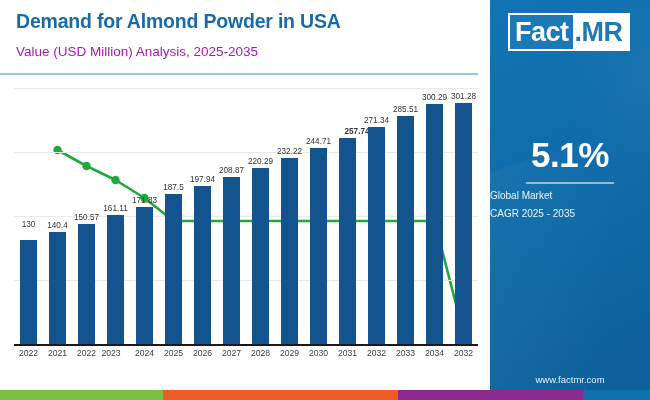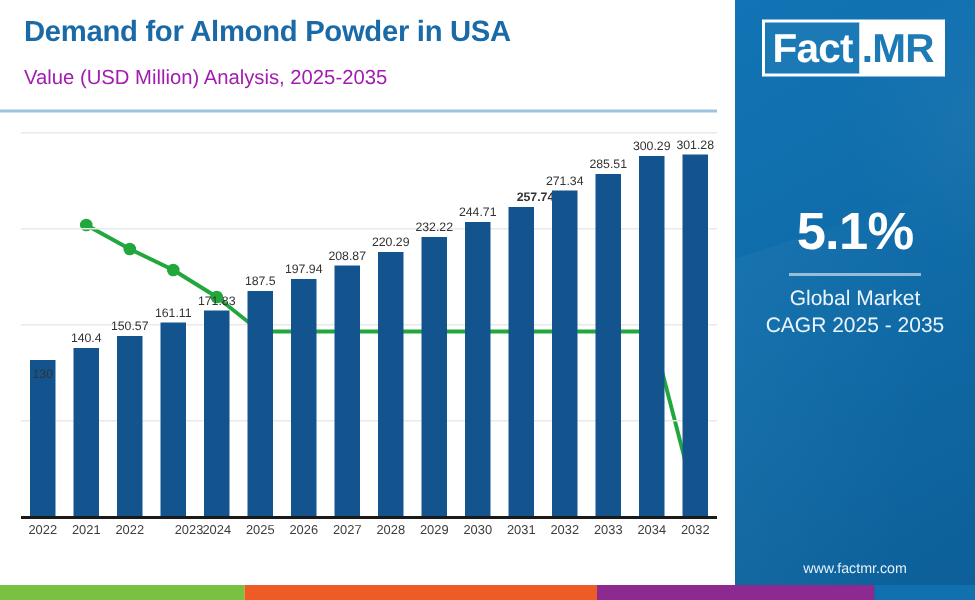--- a/index.html
+++ b/index.html
@@ -100,22 +100,22 @@
 
   #cagr-val{
     position:absolute;left:0;top:135px;width:160px;text-align:center;
     font-size:35px;font-weight:bold;color:#ffffff;letter-spacing:-0.5px;
   }
   #cagr-rule{
     position:absolute;left:36px;top:182px;width:88px;height:1.5px;
     background:rgba(255,255,255,.55);
   }
   #cagr-l1,#cagr-l2{
-    position:absolute;left:0;width:160px;text-align:center;
-    font-size:14px;color:#eaf4fb;
+    position:absolute;left:0;width:160px;
+    font-size:10px;color:#eaf4fb;
   }
   #cagr-l1{top:190px;}
   #cagr-l2{top:208px;}
 
   #site{
     position:absolute;left:0;top:374px;width:160px;text-align:center;
     font-size:9.5px;color:#e3f0fa;
   }
 
   
@@ -151,21 +151,21 @@
           <circle cx="362.5" cy="133" r="4.2" fill="#22a73c"></circle>
           <circle cx="391.5" cy="133" r="4.2" fill="#22a73c"></circle>
           <circle cx="420.5" cy="133" r="4.2" fill="#22a73c"></circle>
           <circle cx="449.5" cy="245" r="4.2" fill="#22a73c"></circle>
         </svg>
     <div class="gridline" style="top: 192px;"></div>
         <div class="gridline" style="top: 128px;"></div>
         <div class="gridline" style="top: 64px;"></div>
         <div class="gridline" style="top: 0px;"></div>
         <div class="bar" style="left: 6px; height: 104px; background: rgb(19, 84, 143);"></div>
-        <div class="barlabel" style="left: -2.5px; width: 34px; top: 157px;">130</div>
+        <div class="barlabel" style="left: -2.5px; width: 34px; top: 132px;">130</div>
         <div class="bar" style="left: 35px; height: 112.32px; background: rgb(19, 84, 143);"></div>
         <div class="barlabel" style="left: 26.5px; width: 34px; top: 132.68px;">140.4</div>
         <div class="bar" style="left: 64px; height: 120.456px; background: rgb(19, 84, 143);"></div>
         <div class="barlabel" style="left: 55.5px; width: 34px; top: 124.544px;">150.57</div>
         <div class="bar" style="left: 93px; height: 128.888px; background: rgb(19, 84, 143);"></div>
         <div class="barlabel" style="left: 84.5px; width: 34px; top: 116.112px; text-align: center;">161.11</div>
         <div class="bar" style="left: 122px; height: 137.464px; background: rgb(19, 84, 143);"></div>
         <div class="barlabel" style="left: 113.5px; width: 34px; top: 107.536px;">171.83</div>
         <div class="bar" style="left: 151px; height: 150px; background: rgb(19, 84, 143);"></div>
         <div class="barlabel" style="left: 142.5px; width: 34px; top: 95px;">187.5</div>
@@ -189,21 +189,21 @@
         <div class="barlabel" style="left: 403.5px; width: 34px; top: 4.768px;">300.29</div>
         <div class="bar" style="left: 441px; height: 241.024px; background: rgb(19, 84, 143);"></div>
         <div class="barlabel" style="left: 432.5px; width: 34px; top: 3.976px;">301.28</div>
       </div>
 
     <div id="axis"></div>
 
   <div class="xlabel" style="left: 11.5px;">2022</div>
       <div class="xlabel" style="left: 40.5px;">2021</div>
       <div class="xlabel" style="left: 69.5px;">2022</div>
-      <div class="xlabel" style="left: 109px;">2023</div>
+      <div class="xlabel" style="left: 94px;">2023</div>
       <div class="xlabel" style="left: 127.5px;">2024</div>
       <div class="xlabel" style="left: 156.5px;">2025</div>
       <div class="xlabel" style="left: 185.5px;">2026</div>
       <div class="xlabel" style="left: 214.5px;">2027</div>
       <div class="xlabel" style="left: 243.5px;">2028</div>
       <div class="xlabel" style="left: 272.5px;">2029</div>
       <div class="xlabel" style="left: 301.5px;">2030</div>
       <div class="xlabel" style="left: 330.5px;">2031</div>
       <div class="xlabel" style="left: 359.5px;">2032</div>
       <div class="xlabel" style="left: 388.5px;">2033</div>

